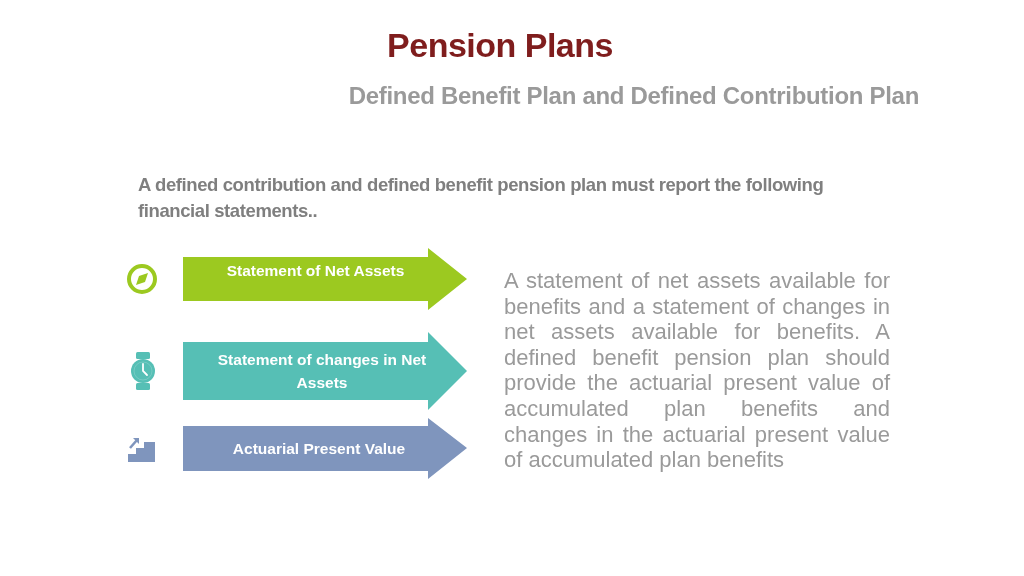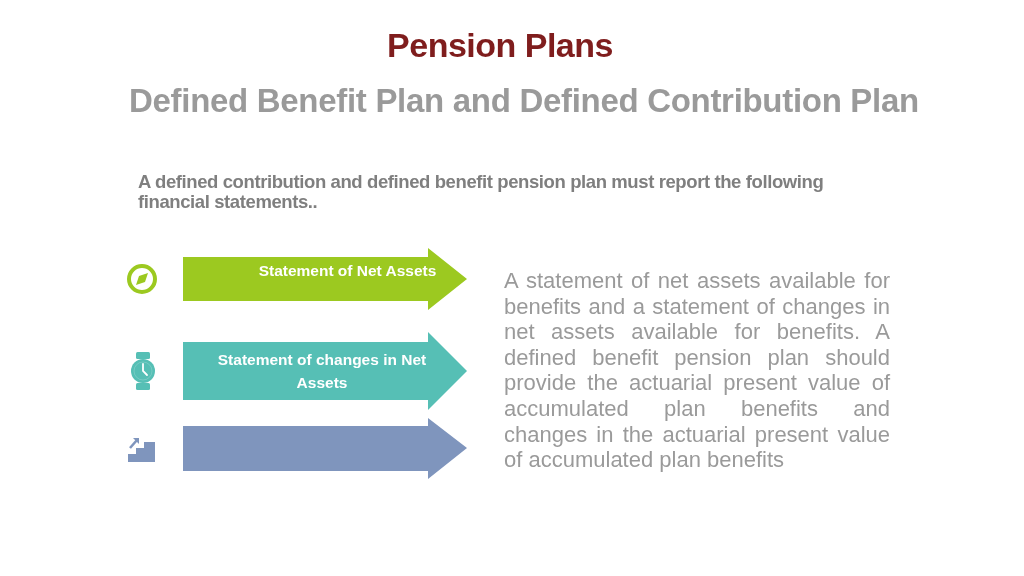--- a/index.html
+++ b/index.html
@@ -1,23 +1,23 @@
 <!DOCTYPE html>
 <html><head>
 <meta charset="utf-8">
 <style>
   html, body { margin:0; padding:0; }
   body { width:1024px; height:576px; background:#ffffff; position:relative; overflow:hidden;
          font-family:"Liberation Sans", "DejaVu Sans", sans-serif; }
   .title { position:absolute; left:0; width:1000px; top:26px; text-align:center;
            font-size:34px; font-weight:bold; color:#7f1d1d; letter-spacing:-0.5px; }
-  .subtitle { position:absolute; left:129px; top:82px; width:790px; text-align:left;
-              font-size:33px; font-weight:bold; color:#9a9a9a; letter-spacing:-0.3px; white-space:nowrap; }
+  .subtitle { position:absolute; left:129px; top:82px; width:790px; text-align:right;
+              font-size:24px; font-weight:bold; color:#9a9a9a; letter-spacing:-0.3px; white-space:nowrap; }
   .intro { position:absolute; left:138px; top:172px; width:760px; font-size:18.5px; font-weight:bold;
-           color:#7f7f7f; line-height:20px; letter-spacing:-0.4px; }
+           color:#7f7f7f; line-height:26px; letter-spacing:-0.4px; }
   .icon { position:absolute; }
   .arrow { position:absolute; }
   .arrow svg { position:absolute; left:0; top:0; }
   .arrow-label { position:absolute; left:0; color:#ffffff; font-weight:bold; font-size:15.5px;
                  text-align:center; line-height:23px; display:flex; align-items:center; justify-content:center; }
   .body-text { position:absolute; left:504px; top:268px; width:386px; font-size:22px; color:#9a9a9a;
                line-height:25.6px; text-align:justify; text-align-last:left; }
 </style>
 </head>
 <body>
@@ -46,29 +46,30 @@
     <polygon points="0,26 0,18 8,18 8,12 16,12 16,6 27,6 27,26" fill="#7f95bd"></polygon>
     <line x1="2" y1="12" x2="9" y2="4" stroke="#7f95bd" stroke-width="2.5"></line>
     <polygon points="5,2 11,2 11,8" fill="#7f95bd"></polygon>
   </svg>
 </div>
 
 <div class="arrow" style="left:183px;top:248px;width:284px;height:62px;">
   <svg width="284" height="62" viewBox="0 0 284 62">
     <polygon points="0,9 245,9 245,0 284,31 245,62 245,53 0,53" fill="#9cc920"></polygon>
   </svg>
-  <div class="arrow-label" style="top:9px;width:265px;height:27px;margin-left:32px;">Statement of Net Assets</div>
+  <div class="arrow-label" style="top:9px;width:265px;height:27px;">Statement of Net Assets</div>
 </div>
 
 <div class="arrow" style="left:183px;top:332px;width:284px;height:78px;">
   <svg width="284" height="78" viewBox="0 0 284 78">
     <polygon points="0,10 245,10 245,0 284,39 245,78 245,68 0,68" fill="#56bfb5"></polygon>
   </svg>
   <div class="arrow-label" style="top:10px;width:278px;height:58px;padding:0 24px;box-sizing:border-box;">Statement of changes in Net Assets</div>
 </div>
 
 <div class="arrow" style="left:183px;top:418px;width:284px;height:61px;">
   <svg width="284" height="61" viewBox="0 0 284 61">
     <polygon points="0,8 245,8 245,0 284,30 245,61 245,53 0,53" fill="#7f95bd"></polygon>
   </svg>
+  <div class="arrow-label" style="top:8px;width:272px;height:45px;">Actuarial Present Value</div>
 </div>
 
 <div class="body-text">A statement of net assets available for benefits and a statement of changes in net assets available for benefits. A defined benefit pension plan should provide the actuarial present value of accumulated plan benefits and changes in the actuarial present value of accumulated plan benefits</div>
 
 </body></html>

